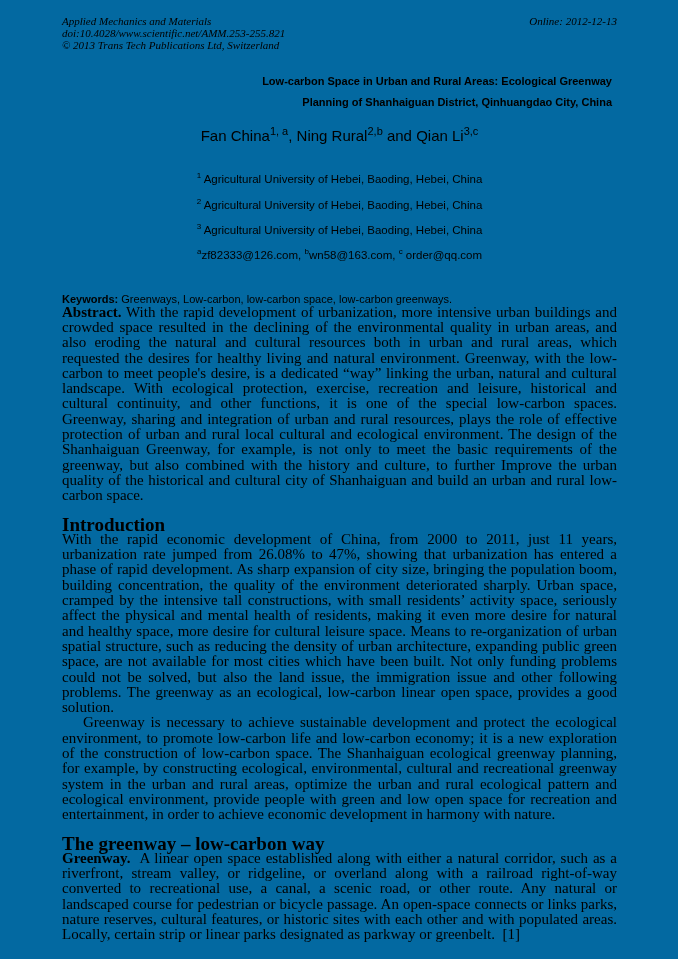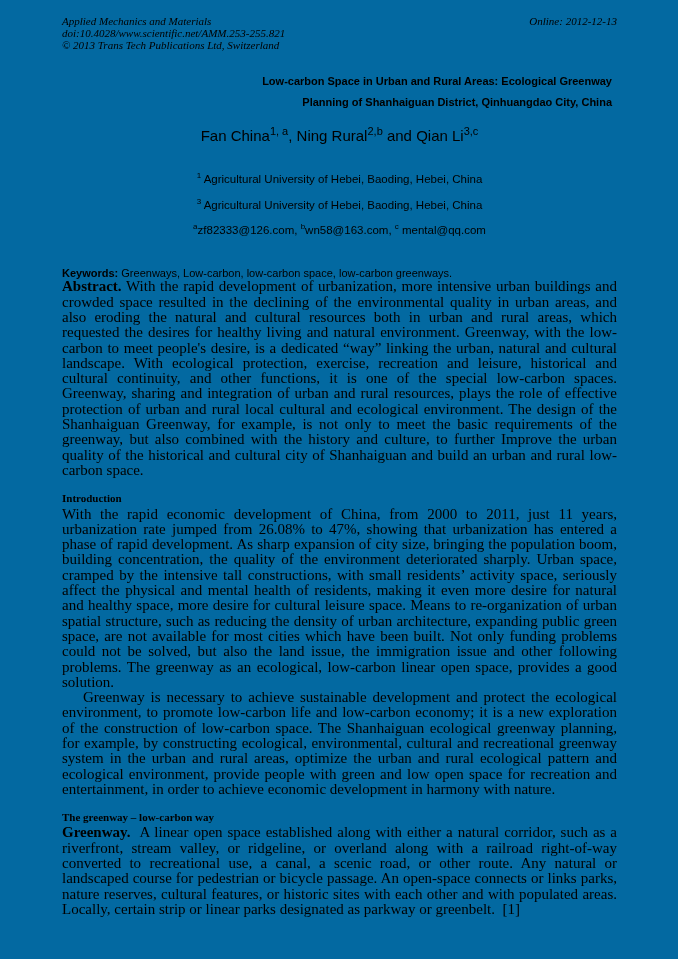--- a/index.html
+++ b/index.html
@@ -67,21 +67,21 @@
   .bodytext {
     font-family: "Liberation Serif", "DejaVu Serif", serif;
     font-size: 15px;
     line-height: 15.3px;
     text-align: justify;
   }
   p.bodytext { margin: 0; }
   .abstract { margin-top: 17px; }
   .section-heading {
     font-family: "Liberation Serif", "DejaVu Serif", serif;
-    font-size: 11px;
+    font-size: 19px;
     line-height: 15.3px;
     font-weight: bold;
     margin: 13px 0 0 0;
   }
   .indented { text-indent: 21px; }
   .keep-ws { white-space: pre-wrap; }
   b.lead { font-weight: bold; }
 </style>
 </head>
 <body>
@@ -96,22 +96,23 @@
     </div>
     <div class="jh-right">Online: 2012-12-13</div>
   </header>
 
   <h1 class="paper-title">Low-carbon Space in Urban and Rural Areas: Ecological Greenway Planning of Shanhaiguan District, Qinhuangdao City, China</h1>
 
   <div class="authors"><span>Fan China</span><sup>1, a</sup><span>, </span><span>Ning Rural</span><sup>2,b</sup><span> and </span><span>Qian Li</span><sup>3,c</sup></div>
 
   <div class="affiliations">
     <div class="affil-line"><sup>1</sup><span> Agricultural University of Hebei, Baoding, Hebei, China</span></div>
+    <div class="affil-line"><sup>2</sup><span> Agricultural University of Hebei, Baoding, Hebei, China</span></div>
     <div class="affil-line"><sup>3</sup><span> Agricultural University of Hebei, Baoding, Hebei, China</span></div>
-    <div class="email-line"><sup>a</sup><span>zf82333@126.com</span><span>, </span><sup>b</sup><span>wn58@163.com</span><span>, </span><sup>c</sup><span> mental@qq.com</span></div>
+    <div class="email-line"><sup>a</sup><span>zf82333@126.com</span><span>, </span><sup>b</sup><span>wn58@163.com</span><span>, </span><sup>c</sup><span> order@qq.com</span></div>
   </div>
 
   <p class="keywords"><b>Keywords:</b><span class="keep-ws"> Greenways, Low-carbon, low-carbon space, low-carbon greenways.</span></p>
 
   <p class="bodytext abstract"><b class="lead">Abstract.</b><span class="keep-ws"> With the rapid development of urbanization, more intensive urban buildings and crowded space resulted in the declining of the environmental quality in urban areas, and also eroding the natural and cultural resources both in urban and rural areas, which requested the desires for healthy living and natural environment. Greenway, with the low-carbon to meet people's desire, is a dedicated “way” linking the urban, natural and cultural landscape. With ecological protection, exercise, recreation and leisure, historical and cultural continuity, and other functions, it is one of the special low-carbon spaces. Greenway, sharing and integration of urban and rural resources, plays the role of effective protection of urban and rural local cultural and ecological environment. The design of the Shanhaiguan Greenway, for example, is not only to meet the basic requirements of the greenway, but also combined with the history and culture, to further Improve the urban quality of the historical and cultural city of Shanhaiguan and build an urban and rural low-carbon space.</span></p>
 
   <h3 class="section-heading">Introduction</h3>
   <p class="bodytext">With the rapid economic development of China, from 2000 to 2011, just 11 years, urbanization rate jumped from 26.08% to 47%, showing that urbanization has entered a phase of rapid development. As sharp expansion of city size, bringing the population boom, building concentration, the quality of the environment deteriorated sharply. Urban space, cramped by the intensive tall constructions, with small residents’ activity space, seriously affect the physical and mental health of residents, making it even more desire for natural and healthy space, more desire for cultural leisure space. Means to re-organization of urban spatial structure, such as reducing the density of urban architecture, expanding public green space, are not available for most cities which have been built. Not only funding problems could not be solved, but also the land issue, the immigration issue and other following problems. The greenway as an ecological, low-carbon linear open space, provides a good solution.</p>
   <p class="bodytext indented">Greenway is necessary to achieve sustainable development and protect the ecological environment, to promote low-carbon life and low-carbon economy; it is a new exploration of the construction of low-carbon space. The Shanhaiguan ecological greenway planning, for example, by constructing ecological, environmental, cultural and recreational greenway system in the urban and rural areas, optimize the urban and rural ecological pattern and ecological environment, provide people with green and low open space for recreation and entertainment, in order to achieve economic development in harmony with nature.</p>
 

